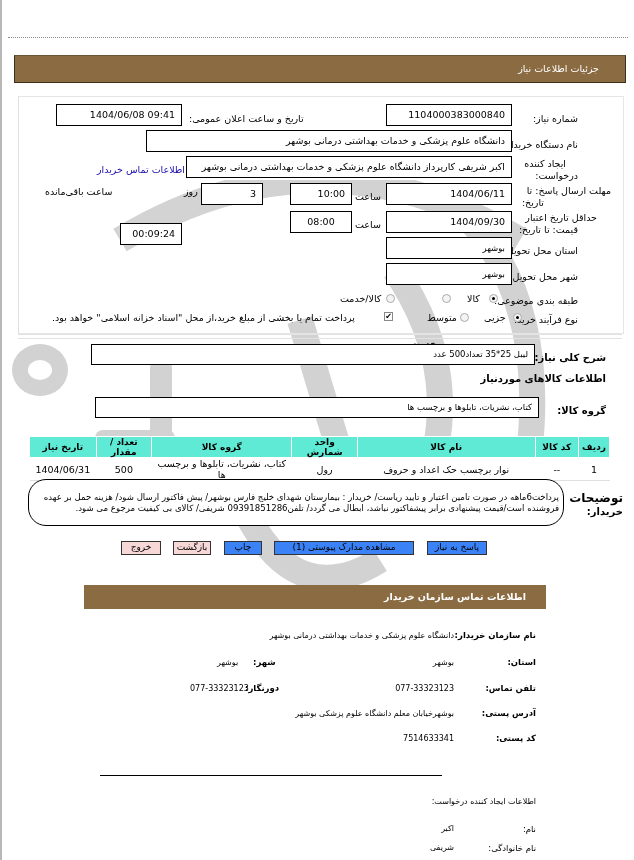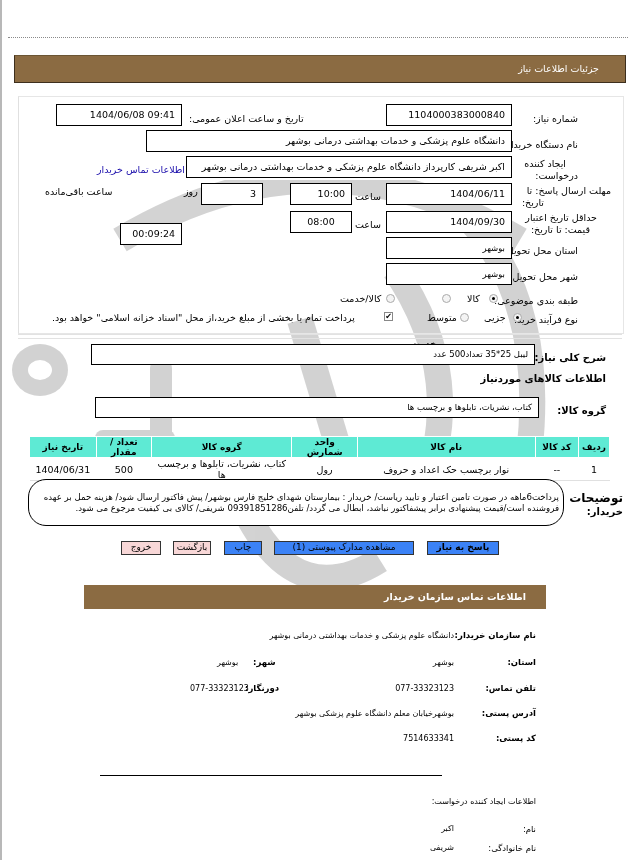--- a/index.html
+++ b/index.html
@@ -92,21 +92,21 @@
 <span class="lbl" style="right:90px;top:196px;">تاریخ:</span>
 <div class="box ltr" style="left:386px;top:183px;width:126px;height:22px;">1404/06/11</div>
 <span class="lbl" style="left:355px;top:190px;">ساعت</span>
 <div class="box ltr" style="left:290px;top:183px;width:62px;height:22px;">10:00</div>
 <div class="box ltr" style="left:201px;top:183px;width:62px;height:22px;">3</div>
 <span class="lbl" style="left:184px;top:185px;">روز</span>
 <div class="box ltr" style="left:120px;top:183px;width:62px;height:22px;margin-top:40px;">00:09:24</div>
 <span class="lbl" style="left:45px;top:185px;">ساعت باقی‌مانده</span>
 
 <span class="lbl" style="right:37px;top:211px;">حداقل تاریخ اعتبار</span>
-<span class="lbl" style="right:44px;top:223px;">قیمت: تا تاریخ:</span>
+<span class="lbl" style="right:56px;top:223px;">قیمت: تا تاریخ:</span>
 <div class="box ltr" style="left:386px;top:211px;width:126px;height:22px;">1404/09/30</div>
 <span class="lbl" style="left:355px;top:218px;">ساعت</span>
 <div class="box ltr" style="left:290px;top:211px;width:62px;height:22px;text-align:center;">08:00</div>
 
 <span class="lbl" style="right:56px;top:244px;">استان محل تحویل:</span>
 <div class="box rtl" style="left:386px;top:237px;width:126px;height:22px;font-size:8.5px;">بوشهر</div>
 
 <span class="lbl" style="right:56px;top:270px;">شهر محل تحویل:</span>
 <div class="box rtl" style="left:386px;top:263px;width:126px;height:22px;font-size:8.5px;">بوشهر</div>
 
@@ -157,21 +157,21 @@
       <td>500</td>
       <td>1404/06/31</td>
     </tr>
   </tbody>
 </table>
 
 <span class="lbl bold" style="right:11px;top:492px;font-size:12px;">توضیحات</span>
 <span class="lbl bold" style="right:11px;top:505px;font-size:10px;">خریدار:</span>
 <div class="box rtl" style="left:28px;top:479px;width:536px;height:47px;white-space:normal;line-height:11px;padding:12px 4px;font-size:8.6px;border-radius:18px;">پرداخت6ماهه در صورت تامین اعتبار و تایید ریاست/ خریدار : بیمارستان شهدای خلیج فارس بوشهر/ پیش فاکتور ارسال شود/ هزینه حمل بر عهده فروشنده است/قیمت پیشنهادی برابر پیشفاکتور نباشد، ابطال می گردد/ تلفن09391851286 شریفی/ کالای بی کیفیت مرجوع می شود.</div>
 
-<div class="btn green" style="left:427px;top:541px;width:72px;font-weight:bold;">پاسخ به نیاز</div>
+<div class="btn green" style="left:427px;top:541px;width:60px;">پاسخ به نیاز</div>
 <div class="btn green" style="left:274px;top:541px;width:140px;">مشاهده مدارک پیوستی (1)</div>
 <div class="btn green" style="left:224px;top:541px;width:38px;">چاپ</div>
 <div class="btn pink" style="left:173px;top:541px;width:38px;">بازگشت</div>
 <div class="btn pink" style="left:121px;top:541px;width:40px;">خروج</div>
 
 <div class="contact-bar" style="width:462px;">
   <span class="t">اطلاعات تماس سازمان خریدار</span>
 </div>
 
 <span class="c-lbl" style="right:98px;top:630px;">نام سازمان خریدار:</span>

